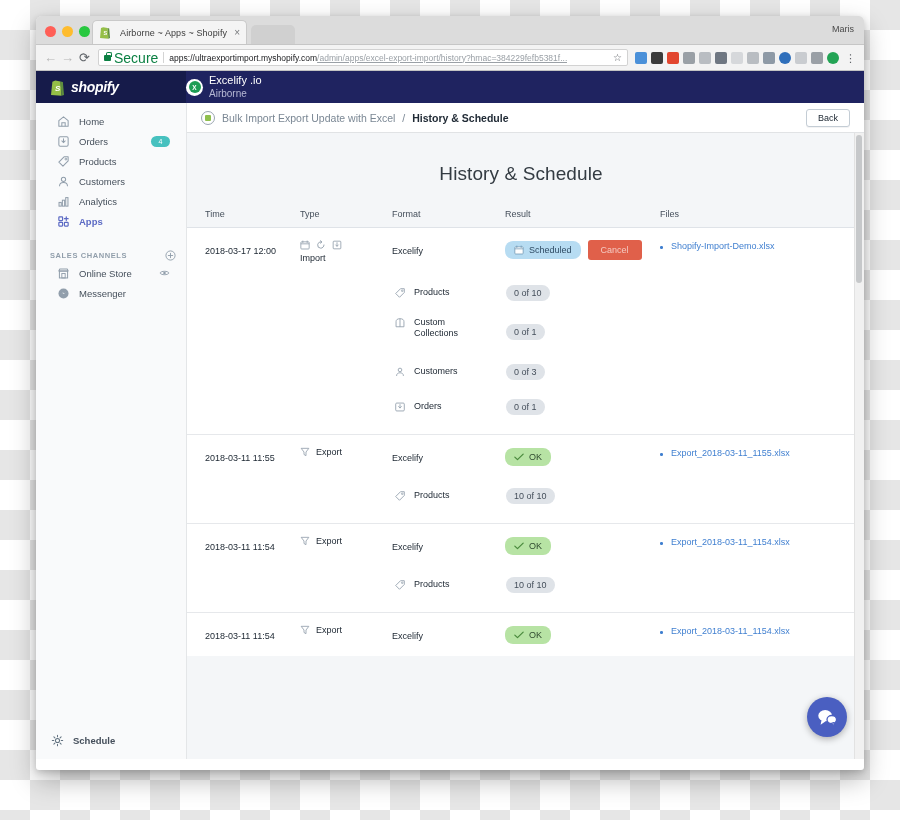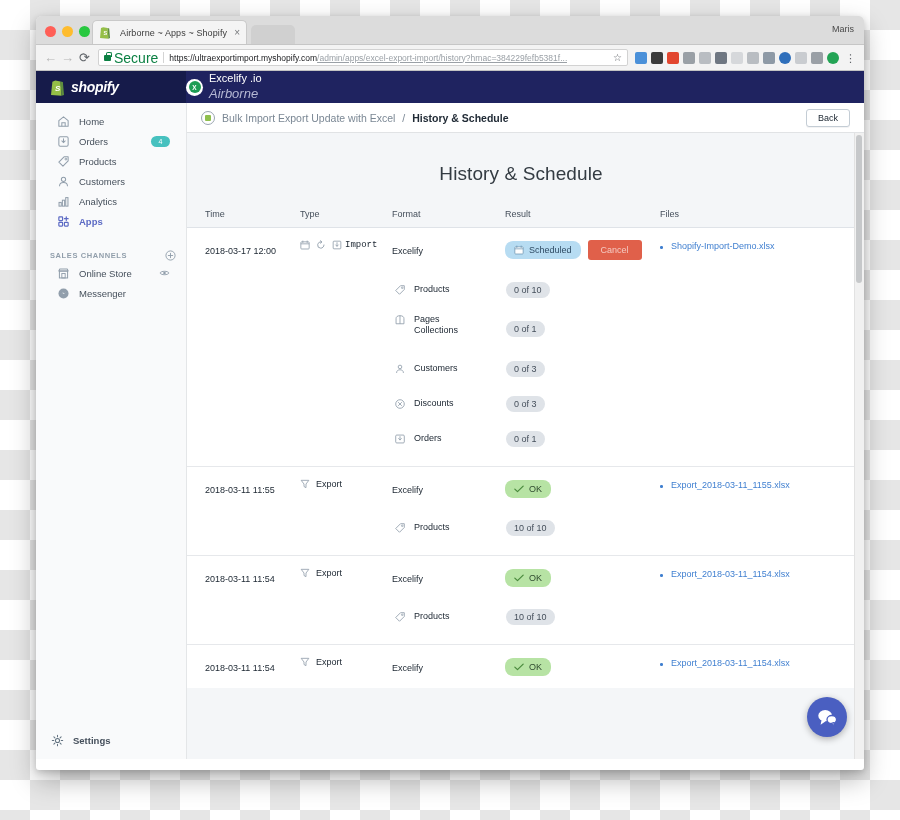--- a/index.html
+++ b/index.html
@@ -110,21 +110,21 @@
   }
   .acct-logo{
     width:17px;height:17px;border-radius:50%;background:#fff;
     display:flex;align-items:center;justify-content:center;
   }
   .xl{
     width:12px;height:12px;border-radius:50%;background:#1f9d55;color:#fff;
     font-size:6.5px;font-weight:bold;display:flex;align-items:center;justify-content:center;
   }
   .acct-l1{font-size:11px;color:#fff;line-height:1.25;}
-  .acct-l2{font-size:13px;color:#b6b9d4;line-height:1.25;font-style:italic;}
+  .acct-l2{font-size:10px;color:#b6b9d4;line-height:1.25;}
   
   .split{display:flex;height:656px;}
   .sidebar{
     width:150px;background:#f9fafb;border-right:1px solid #e4e6e8;
     position:relative;flex:0 0 150px;
   }
   .navlist{padding-top:8px;}
   .navitem{
     height:20px;display:flex;align-items:center;padding:0 10px 0 14px;
     margin:0 6px;border-radius:3px;box-sizing:border-box;
@@ -181,21 +181,21 @@
   .col-type{width:92px;}
   .col-format{width:113px;}
   .col-result{width:155px;}
   .col-files{width:auto;}
   .thpad{padding-left:18px !important;}
   .grouprow td{background:#fff;border-top:1px solid #e6e8eb;padding:0;vertical-align:top;}
   .grouprow.first td{border-top:1px solid #dfe3e8;}
   .cell{padding:12px 0 12px 0;}
   .cell.p1{padding-left:18px;}
   .timetxt{font-size:9px;color:#212b36;white-space:nowrap;}
-  .typewrap{display:flex;flex-direction:row;gap:3px;font-family:Liberation Mono, monospace;}
+  .typewrap{display:flex;flex-direction:column;gap:3px;}
   .typeicons{display:flex;align-items:center;gap:6px;}
   .typelabel{font-size:9px;color:#212b36;}
   .type-inline{display:flex;align-items:center;gap:6px;}
   .fmt{font-size:9px;color:#212b36;}
   .badge{
     display:inline-flex;align-items:center;gap:5px;border-radius:8px;
     font-size:9px;padding:4px 9px;box-sizing:border-box;
   }
   .badge.scheduled{background:#b7dcf2;color:#2f4b63;}
   .badge.ok{background:#b7e3a4;color:#2f4b2f;}
@@ -261,21 +261,21 @@
   </div>
 
   <div class="urlbar">
     <span class="navbtn">←</span>
     <span class="navbtn">→</span>
     <span class="navbtn active">⟳</span>
     <div class="omnibox">
       <span class="lock"></span>
       <span class="secure-label">Secure</span>
       <span class="url-sep"></span>
-      <span class="url-txt url-dark">https://ultraexportimport.myshopify.com</span>
+      <span class="url-txt url-dark">apps://ultraexportimport.myshopify.com</span>
       <span class="url-txt url-grey">/admin/apps/excel-export-import/history?hmac=384229fefb5381f...</span>
       <span class="star">☆</span>
     </div>
     <div class="ext-strip">
       <span class="ext" style="background:#4a90d9"></span>
       <span class="ext" style="background:#3b3b3b"></span>
       <span class="ext" style="background:#e2462f"></span>
       <span class="ext" style="background:#9aa0a6"></span>
       <span class="ext" style="background:#b9bdc2"></span>
       <span class="ext" style="background:#6f7782"></span>
@@ -421,21 +421,21 @@
           </div>
         </div>
 
         <div class="settings-row">
           <span class="ico" style="width:14px;display:inline-flex;justify-content:center;margin-right:9px;">
             <svg width="13" height="13" viewBox="0 0 14 14">
                 <circle cx="7" cy="7" r="2.2" fill="none" stroke="#637381" stroke-width="1.1"></circle>
                 <path d="M7 1.4 V3 M7 11 V12.6 M1.4 7 H3 M11 7 H12.6 M3.1 3.1 L4.2 4.2 M9.8 9.8 L10.9 10.9 M10.9 3.1 L9.8 4.2 M4.2 9.8 L3.1 10.9" stroke="#637381" stroke-width="1.1" stroke-linecap="round"></path>
               </svg>
           </span>
-          <span class="lbl">Settings</span>
+          <span class="lbl">Schedule</span>
         </div>
       </div>
 
       <div class="main">
 
         <div class="crumbbar">
           <span class="appicon">
               <i></i>
             </span>
           <span class="crumb-app">Bulk Import Export Update with Excel</span>
@@ -552,21 +552,21 @@
                 <td style="background:#fff"></td>
                   <td style="background:#fff"></td>
                 <td style="background:#fff">
                   <div class="subline" style="height:36px;align-items:flex-start;padding-top:6px;">
                     <span class="subicon">
                       <svg width="12" height="12" viewBox="0 0 14 14">
                           <path d="M2.4 5.4 C2.4 3.2 4 2 7 2 C10 2 11.6 3.2 11.6 5.4 V11.4 H2.4 Z" fill="none" stroke="#919eab" stroke-width="1"></path>
                           <path d="M7 2 V11.4" stroke="#919eab" stroke-width="1"></path>
                         </svg>
                     </span>
-                    <span class="subtxt" style="max-width:66px">Pages Collections</span>
+                    <span class="subtxt" style="max-width:66px">Custom Collections</span>
                   </div>
                 </td>
                 <td style="background:#fff">
                     <div class="subline" style="height:36px">
                       <span class="badge count">0 of 1</span>
                     </div>
                   </td>
                 <td style="background:#fff"></td>
               </tr>
               <tr>
@@ -590,41 +590,20 @@
                   </td>
                 <td style="background:#fff"></td>
               </tr>
               <tr>
                 <td style="background:#fff"></td>
                   <td style="background:#fff"></td>
                 <td style="background:#fff">
                   <div class="subline">
                     <span class="subicon">
                       <svg width="12" height="12" viewBox="0 0 14 14">
-                          <circle cx="7" cy="7" r="5" fill="none" stroke="#919eab" stroke-width="1"></circle>
-                          <path d="M5.2 5.2 L8.8 8.8 M8.8 5.2 L5.2 8.8" stroke="#919eab" stroke-width="1" stroke-linecap="round"></path>
-                        </svg>
-                    </span>
-                    <span class="subtxt">Discounts</span>
-                  </div>
-                </td>
-                <td style="background:#fff">
-                    <div class="subline">
-                      <span class="badge count">0 of 3</span>
-                    </div>
-                  </td>
-                <td style="background:#fff"></td>
-              </tr>
-              <tr>
-                <td style="background:#fff"></td>
-                  <td style="background:#fff"></td>
-                <td style="background:#fff">
-                  <div class="subline">
-                    <span class="subicon">
-                      <svg width="12" height="12" viewBox="0 0 14 14">
                           <rect x="2" y="2.4" width="10" height="9.2" rx="1.2" fill="none" stroke="#919eab" stroke-width="1"></rect>
                           <path d="M7 4.2 V8 M5.4 6.5 L7 8.1 L8.6 6.5" fill="none" stroke="#919eab" stroke-width="1" stroke-linecap="round"></path>
                         </svg>
                     </span>
                     <span class="subtxt">Orders</span>
                   </div>
                 </td>
                 <td style="background:#fff">
                     <div class="subline">
                       <span class="badge count">0 of 1</span>

